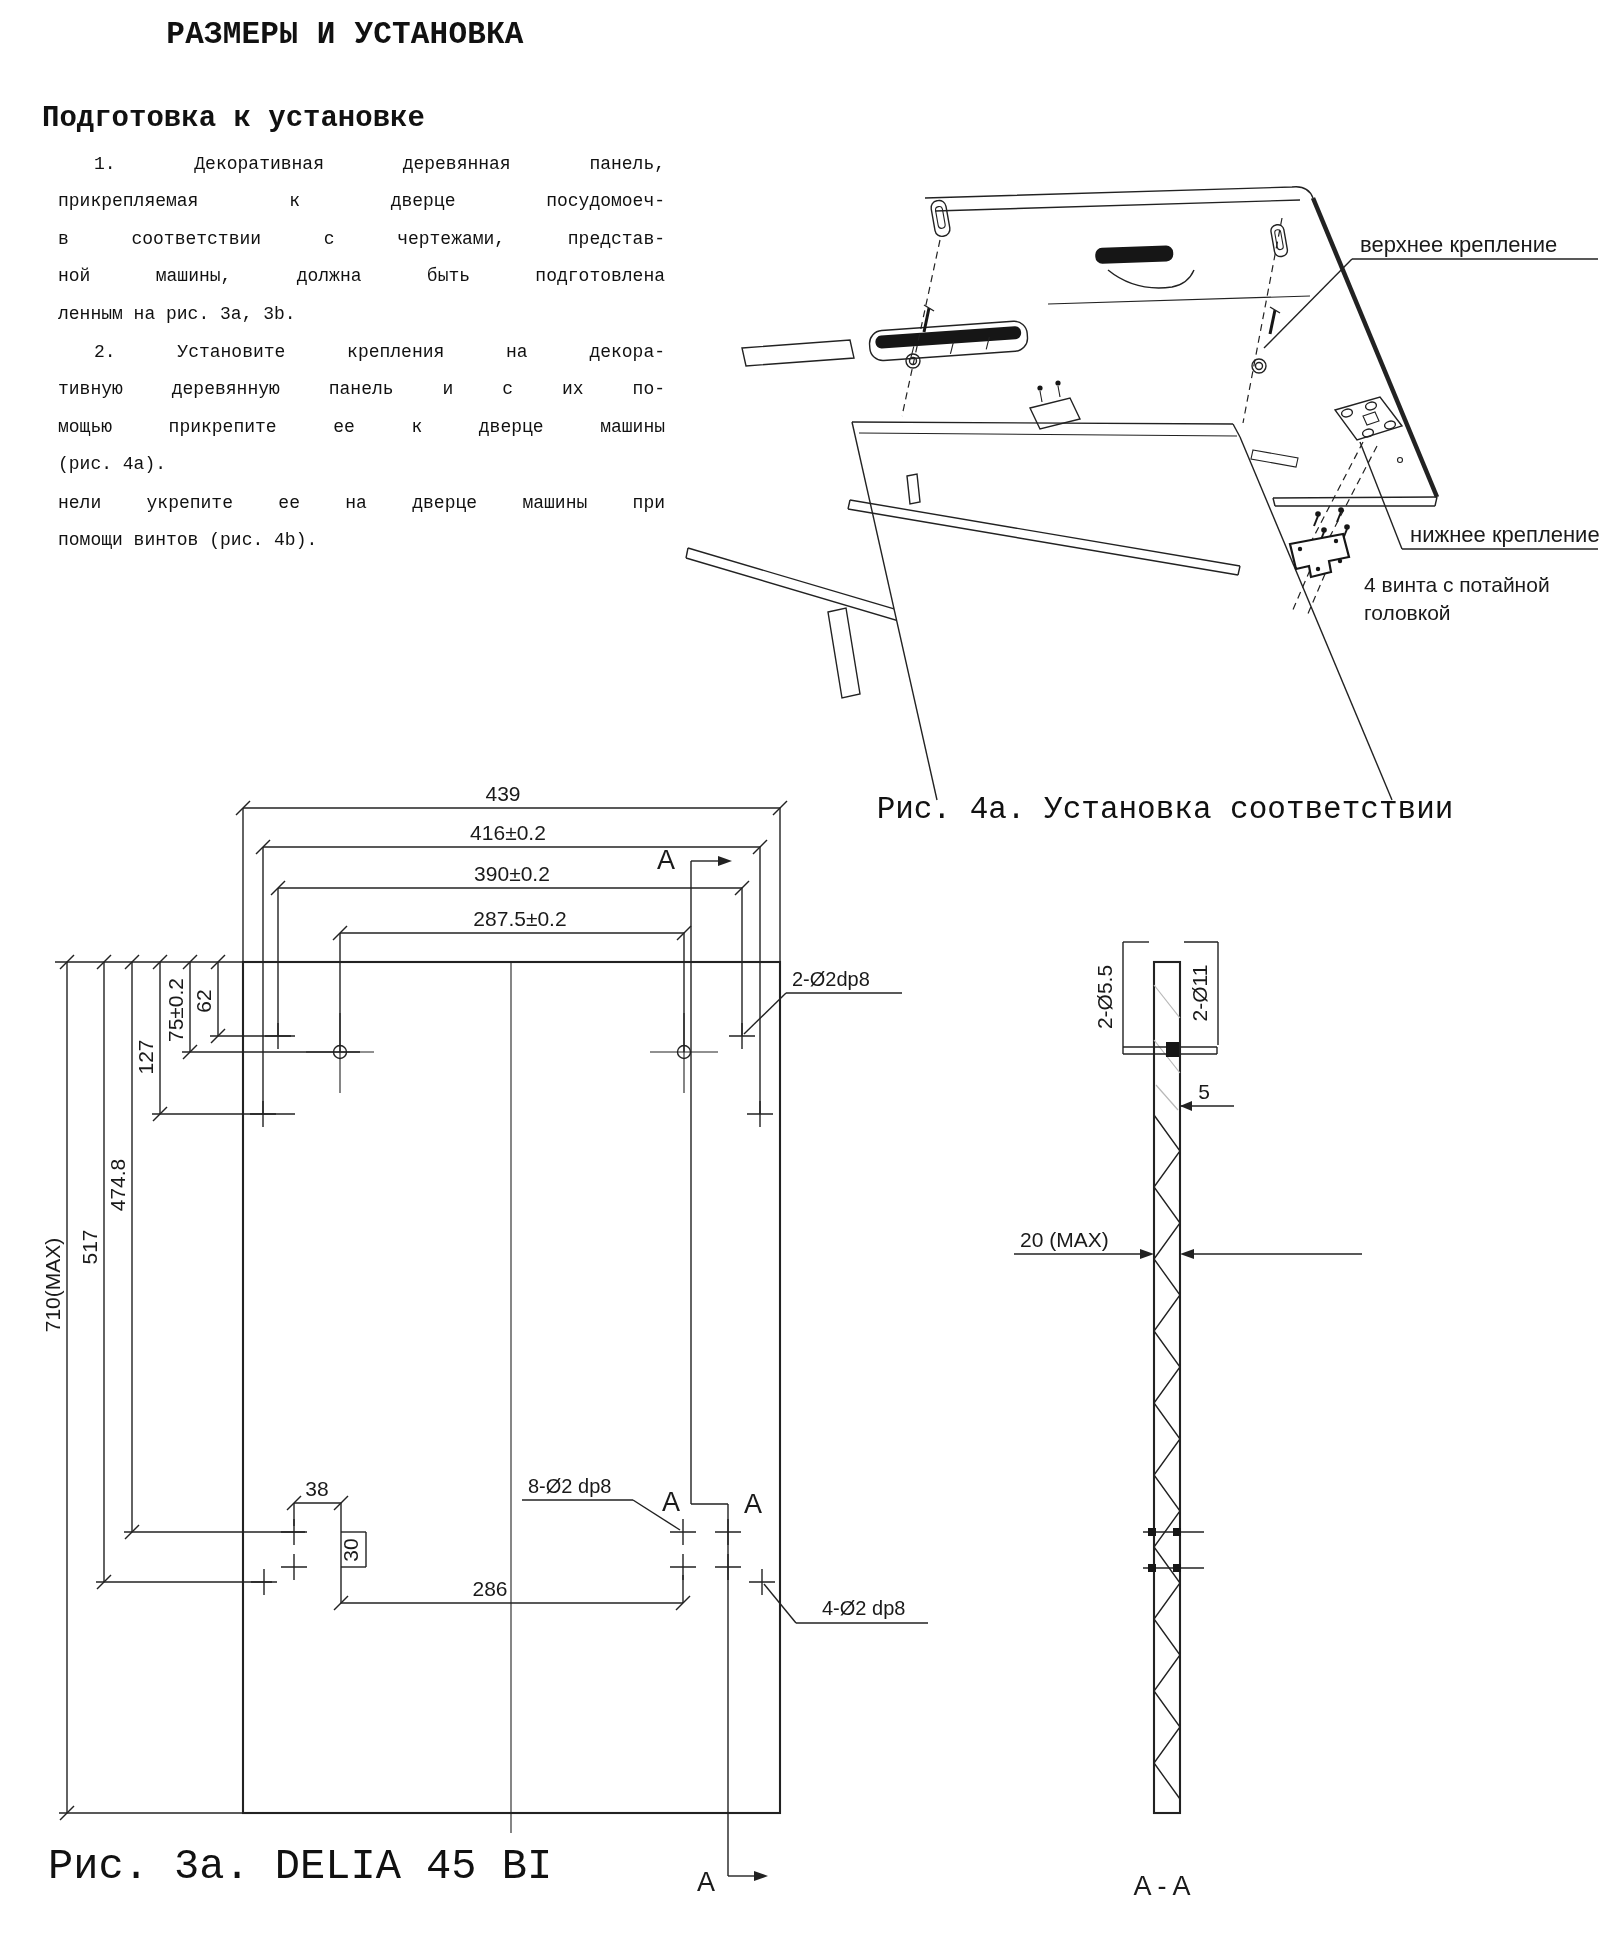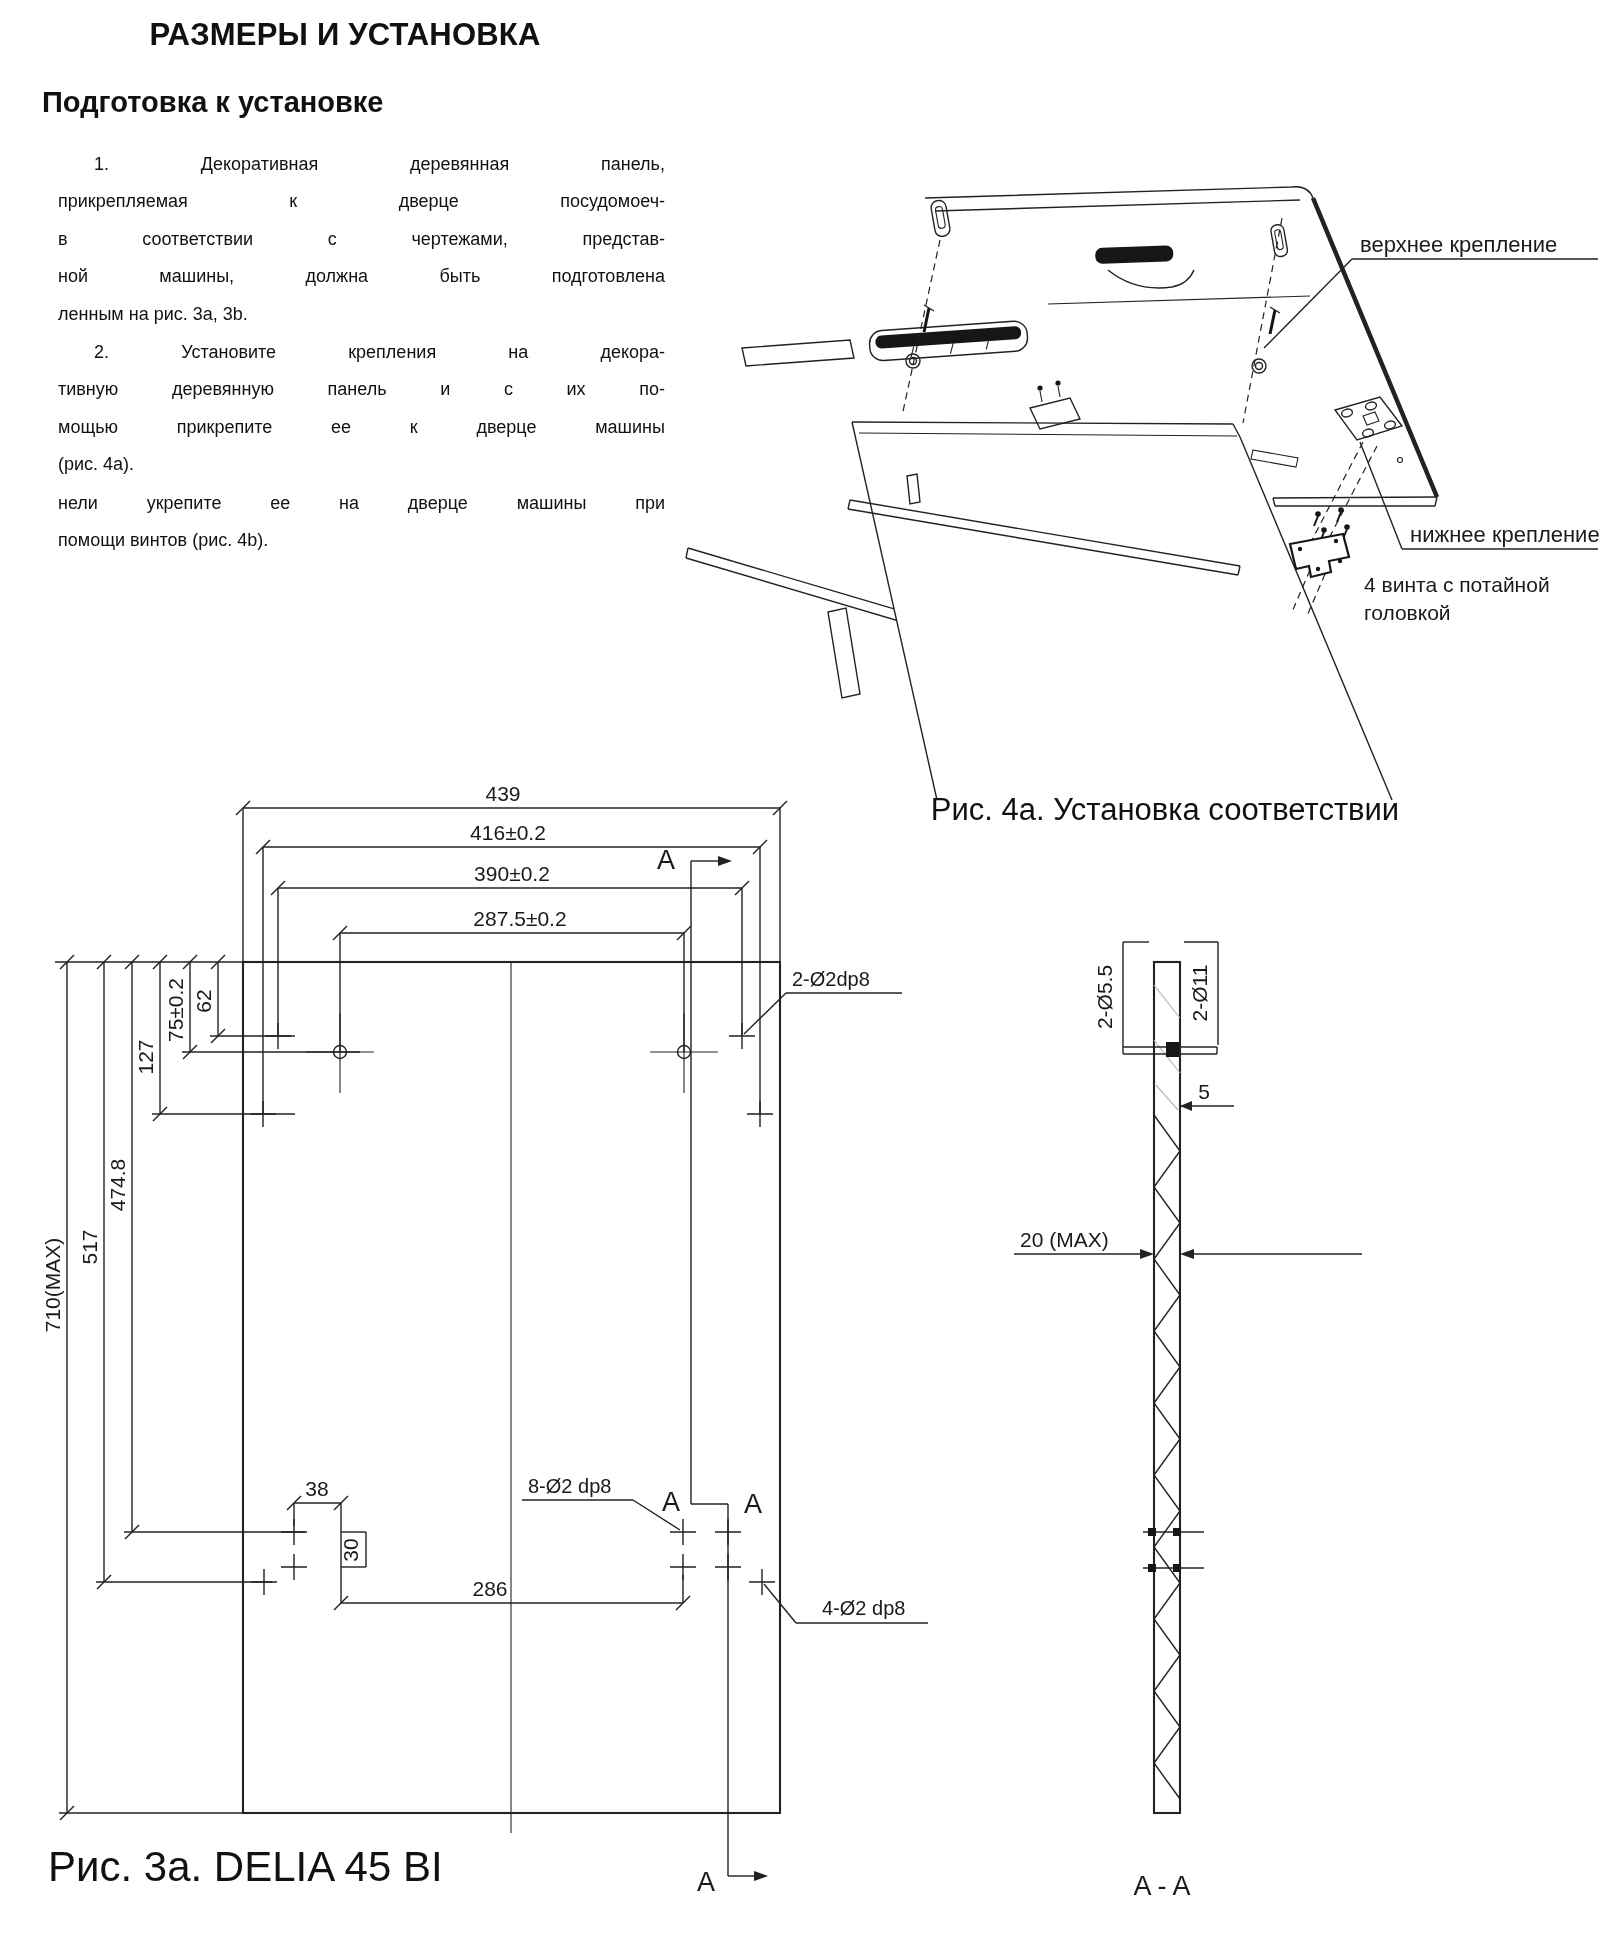--- a/index.html
+++ b/index.html
@@ -1,20 +1,20 @@
 <!DOCTYPE html>
 <html><head>
 <meta charset="utf-8">
 <style>
   html,body{margin:0;padding:0;background:#888;}
   #page{position:relative;width:1622px;height:1937px;background:#ffffff;
         font-family:"Liberation Sans","DejaVu Sans",sans-serif;color:#111;overflow:hidden;}
-  .abs{position:absolute;}
+  .abs{position:absolute;font-family:Liberation Mono, monospace;}
   #title{left:38px;top:16px;width:614px;text-align:center;font-size:31px;font-weight:bold;line-height:38px;letter-spacing:.2px;}
-  #heading{left:42px;top:86px;font-size:29px;font-weight:bold;}
+  #heading{left:42px;top:102px;font-size:29px;font-weight:bold;}
   #bodytext{left:42px;top:146px;width:607px;font-size:18px;line-height:37.4px;margin-left:16px;}
   .bl{white-space:normal;}
   .just{text-align:justify;text-align-last:justify;}
   .lastl{text-align:left;text-align-last:left;}
   .ind{text-indent:36px;}
   .para{margin:0 0 1px 0;}
   #cap4a{left:845px;top:790px;width:640px;text-align:center;font-size:31px;line-height:40px;}
   #cap3a{left:48px;top:1843px;font-size:42px;}
   svg{position:absolute;overflow:visible;}
   svg text{font-family:"Liberation Sans","DejaVu Sans",sans-serif;fill:#1a1a1a;}

